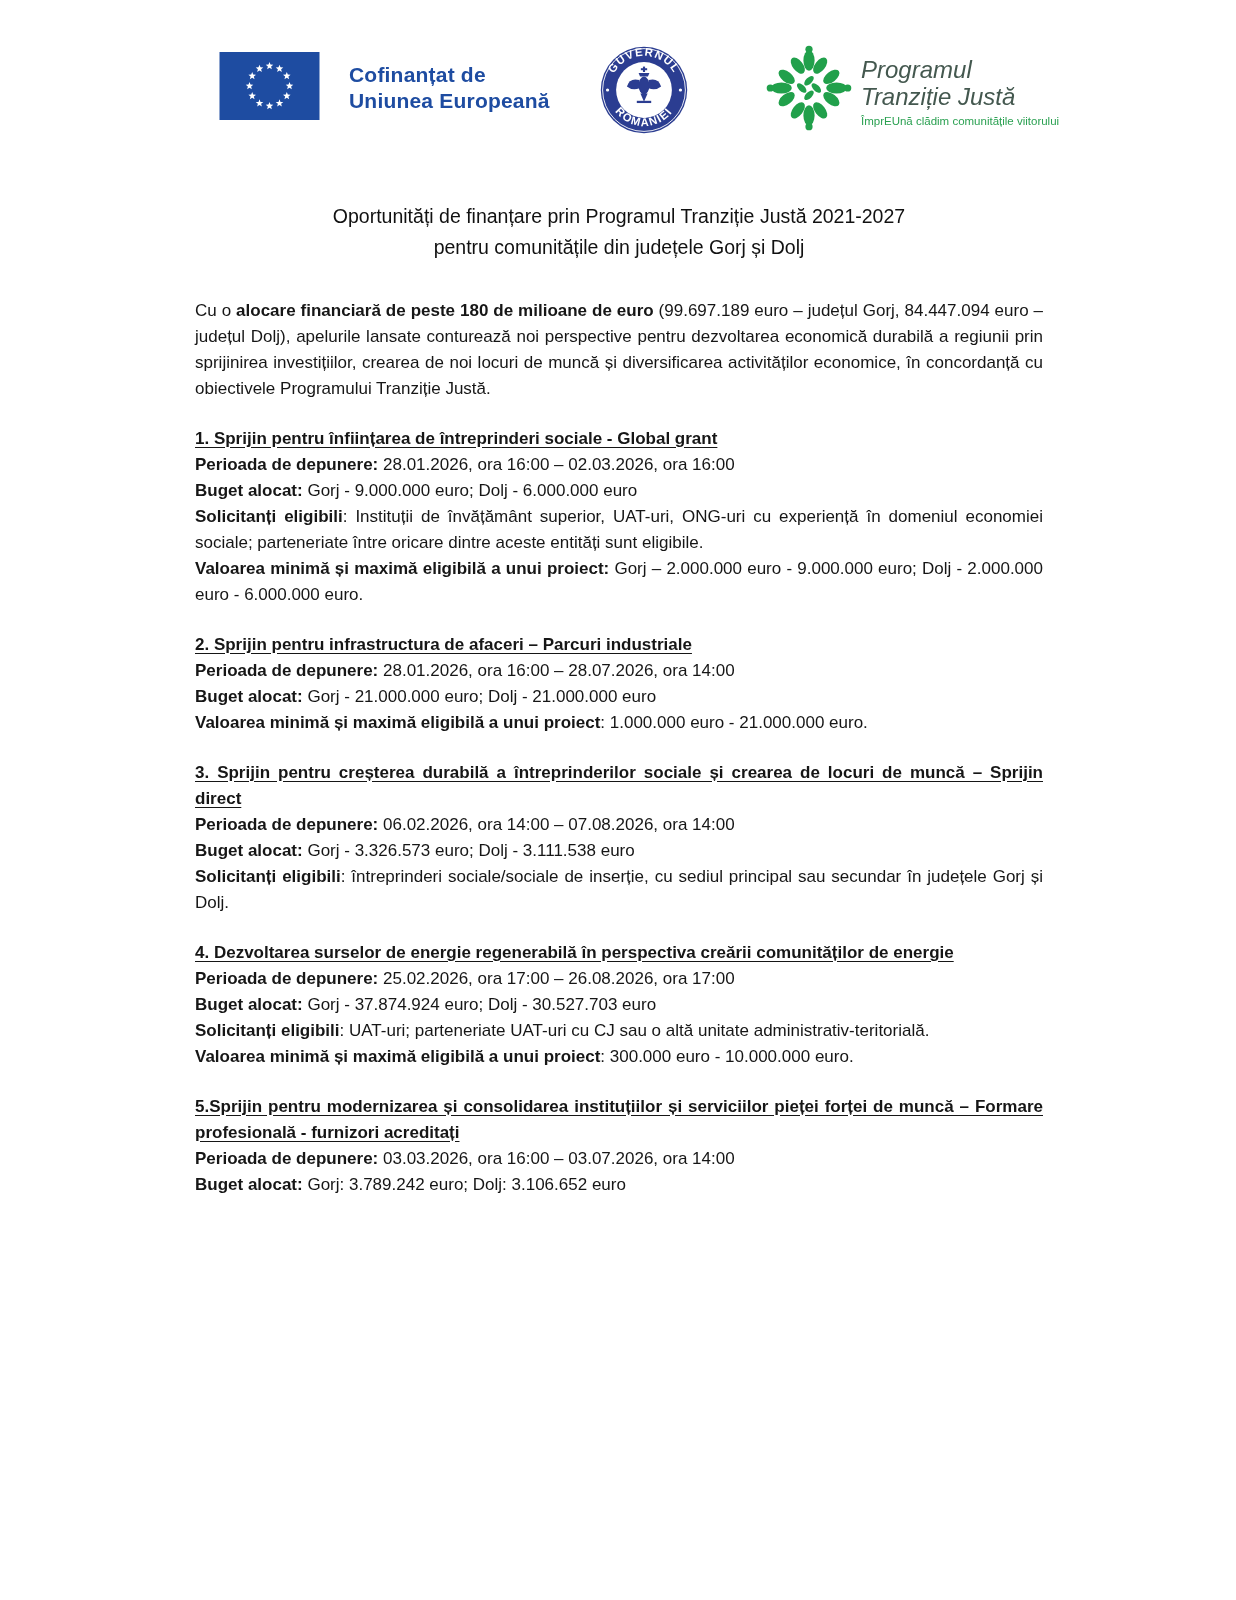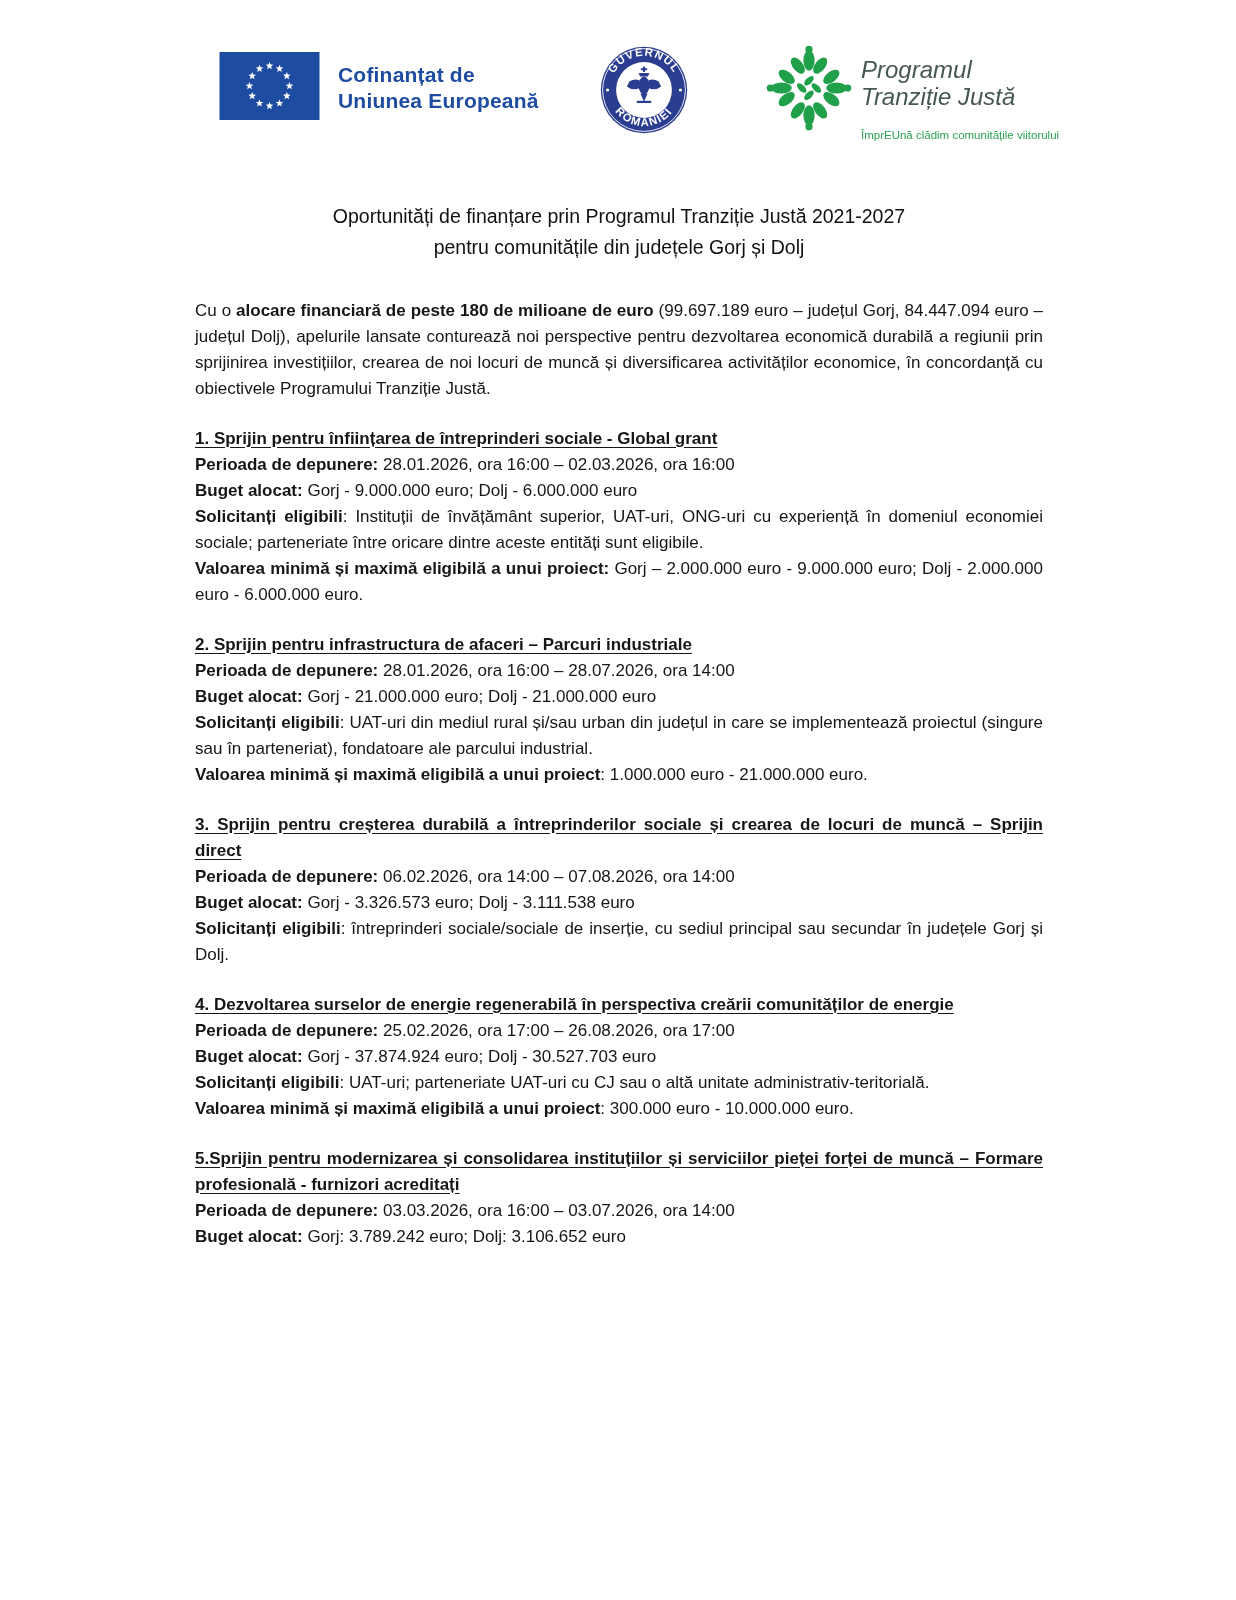--- a/index.html
+++ b/index.html
@@ -4,27 +4,27 @@
 <style>
   html,body{margin:0;padding:0;}
   body{
     position:relative;
     width:1236px;height:1600px;
     background:#ffffff;
     font-family:"Liberation Sans", sans-serif;
     color:#1a1a1a;
   }
   
-  .logo-eu{position:absolute;left:219px;top:52px;display:flex;align-items:center;gap:18px;}
+  .logo-eu{position:absolute;left:219px;top:52px;display:flex;align-items:center;gap:29px;}
   .eu-text{color:#1e4ca1;font-weight:700;font-size:21px;line-height:26px;letter-spacing:.2px;}
   .logo-gov{position:absolute;left:599px;top:45px;}
   .logo-ptj{position:absolute;left:766px;top:44px;display:flex;gap:9px;align-items:flex-start;}
   .ptj-text{padding-top:12px;}
   .ptj-name{font-size:24px;line-height:27px;color:#44584f;font-style:italic;}
-  .ptj-tagline{font-size:11.5px;color:#2ba152;margin-top:19px;white-space:nowrap;}
+  .ptj-tagline{font-size:11.5px;color:#2ba152;margin-top:5px;white-space:nowrap;}
   
   .page-title{
     position:absolute;top:201px;left:195px;width:848px;
     text-align:center;font-weight:400;font-size:19.5px;line-height:31px;color:#111;
   }
   
   .doc{
     position:absolute;top:298px;left:195px;width:848px;
     font-size:17px;line-height:26px;color:#161616;
   }
@@ -138,21 +138,20 @@
     <div class="spacer"></div>
     <p class="doc-p"><span class="b u">1. Sprijin pentru înființarea de întreprinderi sociale - Global grant</span></p>
     <p class="doc-p"><span class="b">Perioada de depunere:</span><span> 28.01.2026, ora 16:00 – 02.03.2026, ora 16:00</span></p>
     <p class="doc-p"><span class="b">Buget alocat:</span><span> Gorj - 9.000.000 euro; Dolj - 6.000.000 euro</span></p>
     <p class="doc-p justify"><span class="b">Solicitanți eligibili</span><span>: Instituții de învățământ superior, UAT-uri, ONG-uri cu experiență în domeniul economiei sociale; parteneriate între oricare dintre aceste entități sunt eligibile.</span></p>
     <p class="doc-p justify"><span class="b">Valoarea minimă și maximă eligibilă a unui proiect:</span><span> Gorj – 2.000.000 euro - 9.000.000 euro; Dolj - 2.000.000 euro - 6.000.000 euro.</span></p>
     <div class="spacer"></div>
     <p class="doc-p"><span class="b u">2. Sprijin pentru infrastructura de afaceri – Parcuri industriale</span></p>
     <p class="doc-p"><span class="b">Perioada de depunere:</span><span> 28.01.2026, ora 16:00 – 28.07.2026, ora 14:00</span></p>
     <p class="doc-p"><span class="b">Buget alocat:</span><span> Gorj - 21.000.000 euro; Dolj - 21.000.000 euro</span></p>
-    <p class="doc-p justify"><span class="b">Solicitanți eligibili</span><span>: UAT-uri din mediul rural și/sau urban din județul in care se implementează proiectul (singure sau în parteneriat), fondatoare ale parcului industrial.</span></p>
     <p class="doc-p"><span class="b">Valoarea minimă și maximă eligibilă a unui proiect</span><span>: 1.000.000 euro - 21.000.000 euro.</span></p>
     <div class="spacer"></div>
     <p class="doc-p justify"><span class="b u">3. Sprijin pentru creșterea durabilă a întreprinderilor sociale și crearea de locuri de muncă – Sprijin direct</span></p>
     <p class="doc-p"><span class="b">Perioada de depunere:</span><span> 06.02.2026, ora 14:00 – 07.08.2026, ora 14:00</span></p>
     <p class="doc-p"><span class="b">Buget alocat:</span><span> Gorj - 3.326.573 euro; Dolj - 3.111.538 euro</span></p>
     <p class="doc-p justify"><span class="b">Solicitanți eligibili</span><span>: întreprinderi sociale/sociale de inserție, cu sediul principal sau secundar în județele Gorj și Dolj.</span></p>
     <div class="spacer"></div>
     <p class="doc-p justify"><span class="b u">4. Dezvoltarea surselor de energie regenerabilă în perspectiva creării comunităților de energie</span></p>
     <p class="doc-p"><span class="b">Perioada de depunere:</span><span> 25.02.2026, ora 17:00 – 26.08.2026, ora 17:00</span></p>
     <p class="doc-p"><span class="b">Buget alocat:</span><span> Gorj - 37.874.924 euro; Dolj - 30.527.703 euro</span></p>

